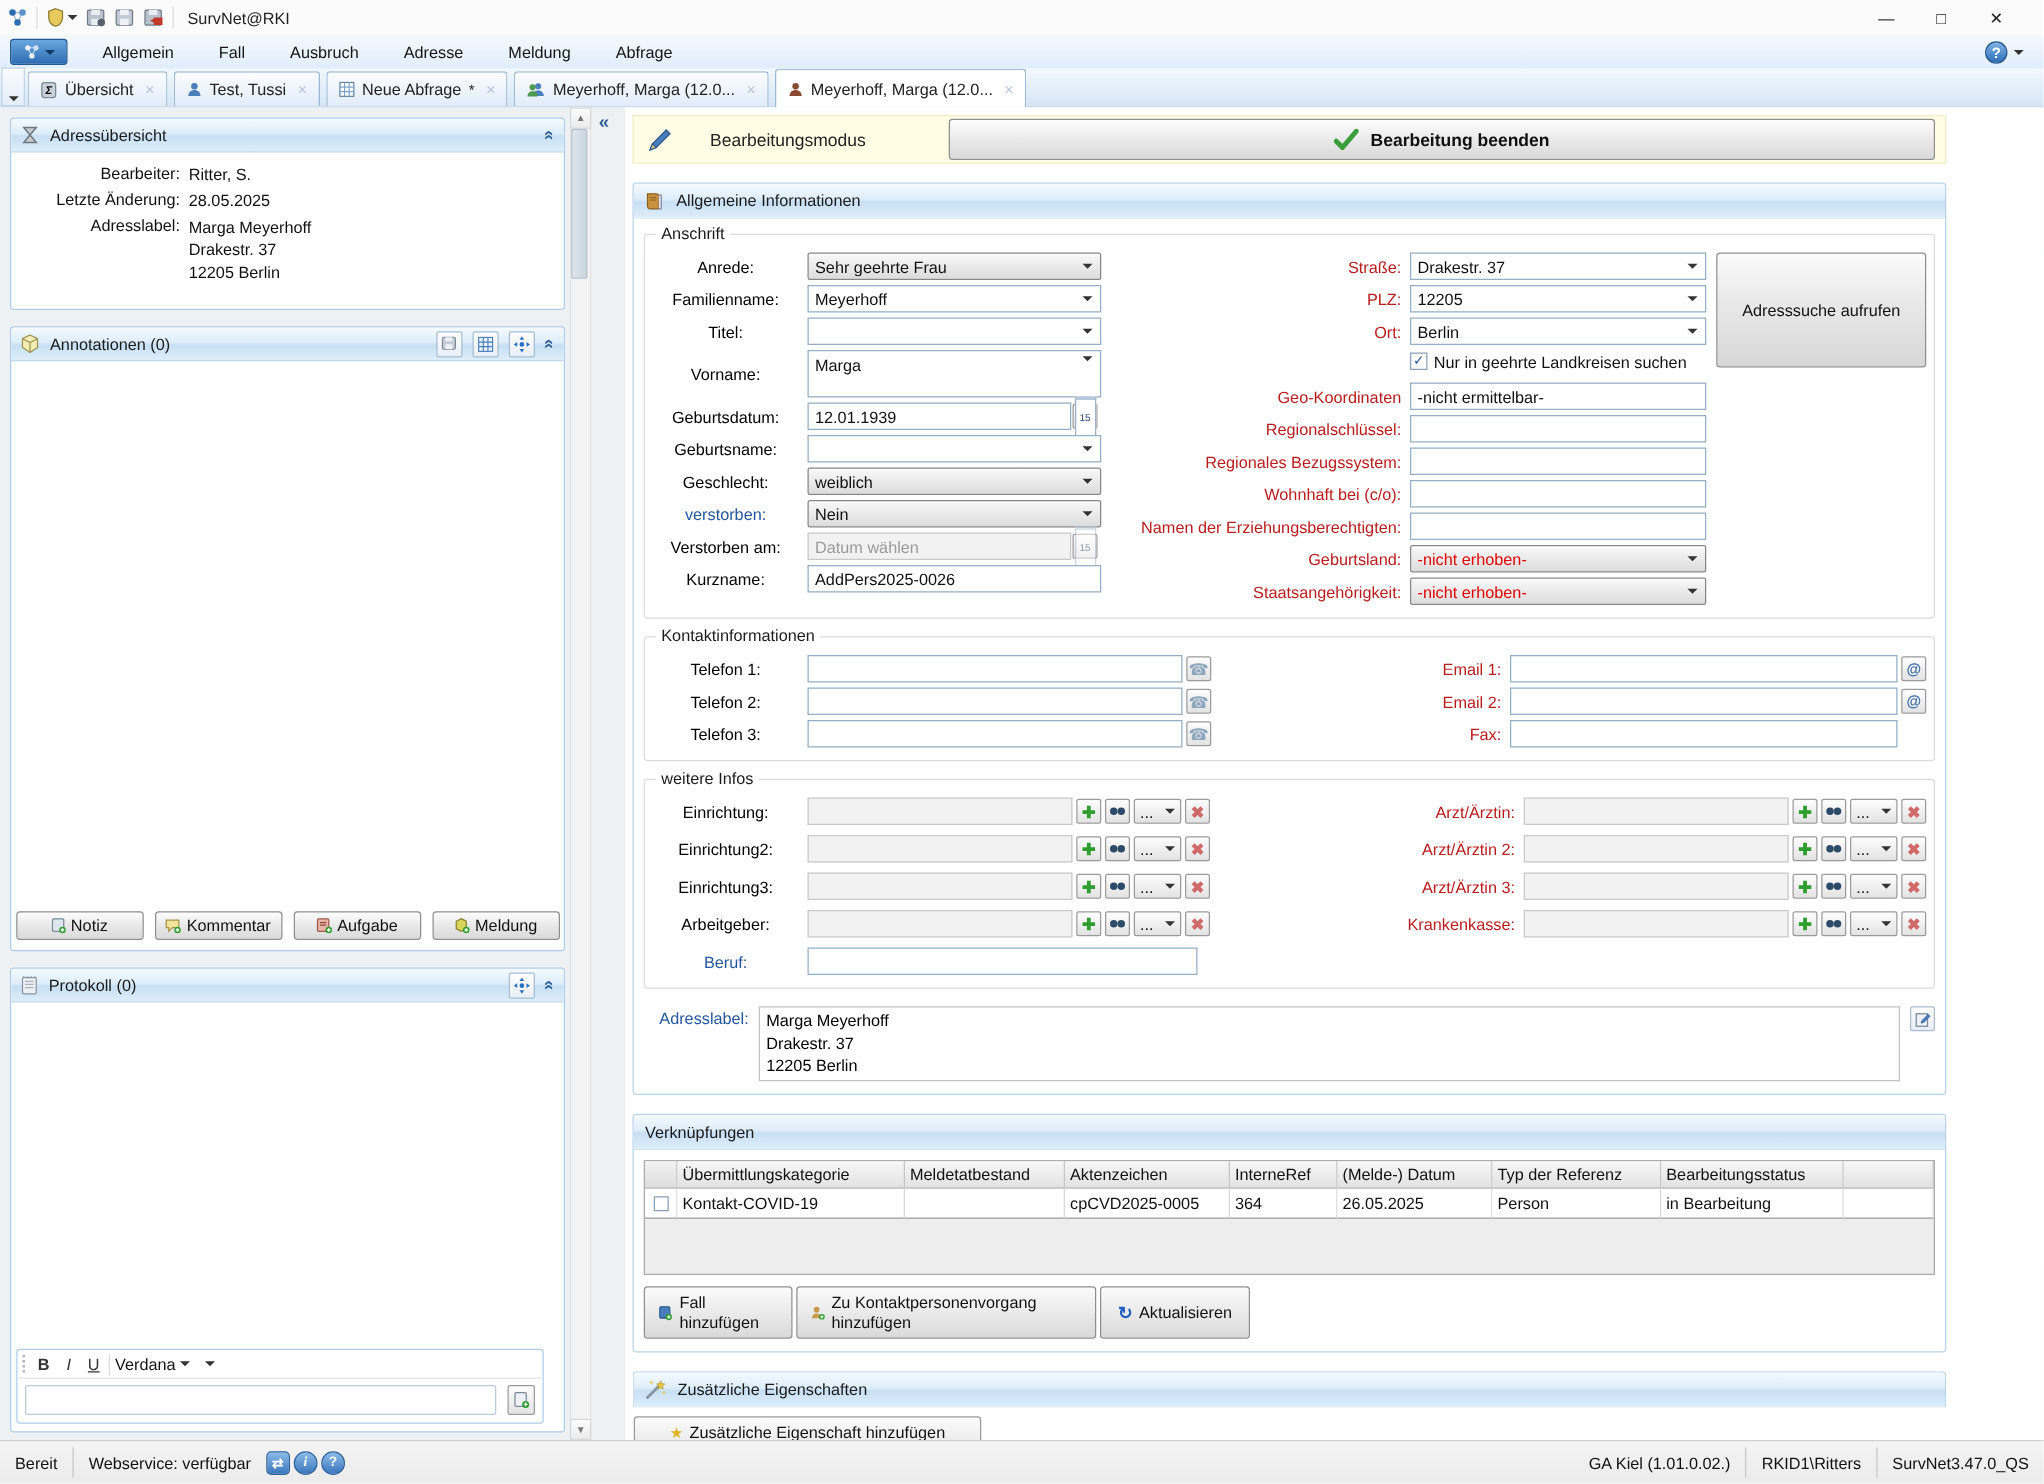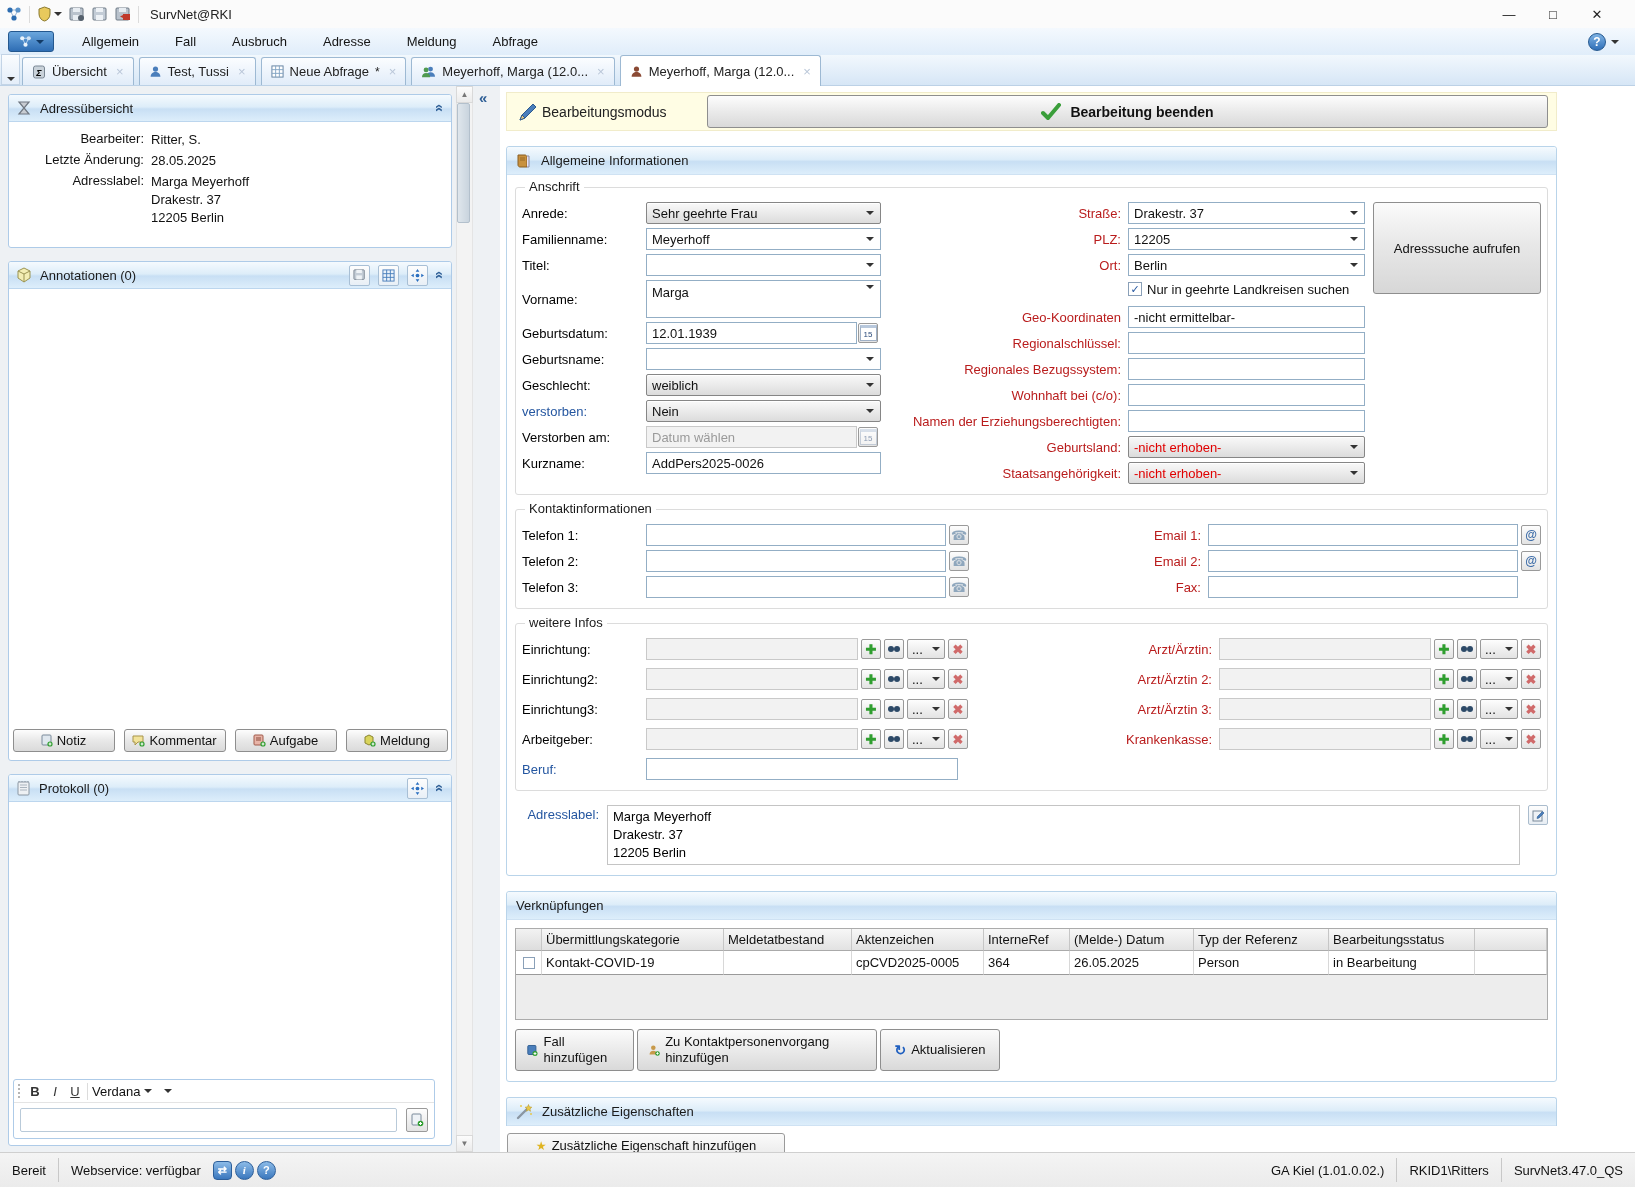--- a/index.html
+++ b/index.html
@@ -56,48 +56,48 @@
 
 .vscroll{width:17px;margin-left:4px;background:#f3f3f3;display:flex;flex-direction:column;align-items:center;border-left:1px solid #e4e4e4;border-right:1px solid #e4e4e4}
 .vs-arrow{height:17px;width:17px;font-size:8px;color:#777;display:flex;align-items:center;justify-content:center;background:linear-gradient(#fcfcfc,#ebebeb);border:1px solid #d9d9d9;flex:none}
 .vs-track{flex:1;width:17px;position:relative}
 .vs-thumb{position:absolute;top:0;left:1px;width:13px;height:120px;background:linear-gradient(90deg,#dfe6ec,#c9d4de);border:1px solid #b3c0cc;border-radius:2px}
 .splitter{width:27px;position:relative;flex:none}
 .split-btn{position:absolute;top:3px;left:6px;color:#2f5f96;font-weight:bold;font-size:15px}
 
 
 .maincol{flex:1;background:#fff;padding:6px 78px 0 6px;overflow:hidden;min-width:0}
-.editbar{height:39px;background:#fffde4;border:1px solid #f1ecca;display:flex;align-items:center;padding:2px 8px 2px 10px;gap:3px}
+.editbar{height:39px;background:#fffde4;border:1px solid #f1ecca;display:flex;align-items:center;padding:2px 8px 2px 10px;gap:29px}
 .editbar-label{font-size:14px;width:162px;color:#222}
 .end-btn{flex:1;height:33px;background:linear-gradient(#fdfdfd,#ececec 45%,#d9d9d9);border:1px solid #8e8e8e;border-radius:3px;font-weight:bold;font-size:14px;display:flex;align-items:center;justify-content:center;gap:9px;color:#111}
 
 .panel{border:1px solid #b9d4ea;border-radius:3px;margin-top:15px;background:#fff}
 .panel-hd{height:28px;background:linear-gradient(#f5fafe,#ddedf9 46%,#c8dff4 54%,#ddeefb);display:flex;align-items:center;gap:9px;padding:0 9px;border-bottom:1px solid #cfe2f3;border-radius:3px 3px 0 0}
 
 .gb{border:1px solid #dcdcdc;border-radius:3px;margin:12px 8px 14px;position:relative;padding:14px 6px 6px}
 .gb-legend{position:absolute;top:-9px;left:9px;background:#fff;padding:0 4px;color:#1a1a1a}
 .cols{display:flex;align-items:flex-start}
 .fr{display:flex;align-items:center;margin-bottom:4px}
-.fl{width:124px;flex:none;text-align:left;padding-right:7px;color:#000}
+.fl{width:124px;flex:none;text-align:center;padding-right:7px;color:#000}
 .fl2{flex:1;text-align:right;padding-right:7px;color:#b91c1c}
 .blue{color:#2456a0}
 .redtxt{color:#e00000}
 .dd{height:22px;display:flex;align-items:center;background:linear-gradient(#f9f9f9,#dcdcdc);border:1px solid #868686;border-radius:2px;padding-left:5px;box-shadow:inset 0 1px 0 #fff}
 .dd .val{flex:1;white-space:nowrap;overflow:hidden}
 .combo{height:22px;display:flex;align-items:center;background:#fff;border:1px solid #93aec5;padding-left:5px}
 .combo .val{flex:1;white-space:nowrap;overflow:hidden}
 .caret{width:0;height:0;border-left:4px solid transparent;border-right:4px solid transparent;border-top:4px solid #333;margin:0 6px;flex:none}
 .ti{height:22px;border:1px solid #93aec5;padding:0 5px;font-size:13px;color:#111;background:#fff}
 .ti::placeholder{color:#9a9a9a}
 .ti.gray{background:#f2f2f2;border-color:#c9c9c9}
 .w235{width:235px}.w237{width:237px}.w212{width:212px}.w300{width:300px}.w310{width:310px}.w312{width:312px}
 .tall{height:38px;align-items:flex-start}.tall .val,.tall .caret{margin-top:4px}
 .mbtn{width:20px;height:20px;border:1px solid #9a9a9a;border-radius:2px;background:linear-gradient(#fdfdfd,#e3e3e3);display:flex;align-items:center;justify-content:center;flex:none;margin-left:3px}
 .mbtn.wide{width:38px;justify-content:space-between;padding:0 4px}
-.cal{width:17px;height:16px;border:1px solid #9fb0c6;background:#fff;font-size:8px;color:#2a4a7a;display:flex;align-items:center;justify-content:center;border-top:3px solid #b8c8dc}
+.cal{width:17px;height:32px;border:1px solid #9fb0c6;background:#fff;font-size:8px;color:#2a4a7a;display:flex;align-items:center;justify-content:center;border-top:3px solid #b8c8dc}
 .cal.dim{opacity:.5}
 .plus-ic{color:#2f9e2f;font-weight:bold;font-size:13px;line-height:1}
 .del-ic{color:#d06a6a;font-weight:bold;font-size:13px;line-height:1}
 .binoc{width:14px;height:6px;position:relative}
 .binoc:before{content:"";position:absolute;left:1px;top:0;width:6px;height:6px;border-radius:50%;background:#2d4a68}
 .binoc:after{content:"";position:absolute;right:1px;top:0;width:6px;height:6px;border-radius:50%;background:#2d4a68}
 .phone-ic{color:#8fa7bd;font-size:13px}
 .at-ic{color:#3e6da8;font-weight:bold;font-size:12px}
 .cb{width:14px;height:14px;border:1px solid #8aa0b8;background:#fff;display:flex;align-items:center;justify-content:center;font-size:11px;color:#2456a0;flex:none}
 .addr-search-btn{width:168px;height:92px;margin-left:8px;background:linear-gradient(#fbfbfb,#e8e8e8 45%,#d7d7d7);border:1px solid #8e8e8e;border-radius:3px;display:flex;align-items:center;justify-content:center;font-size:13px;flex:none}

